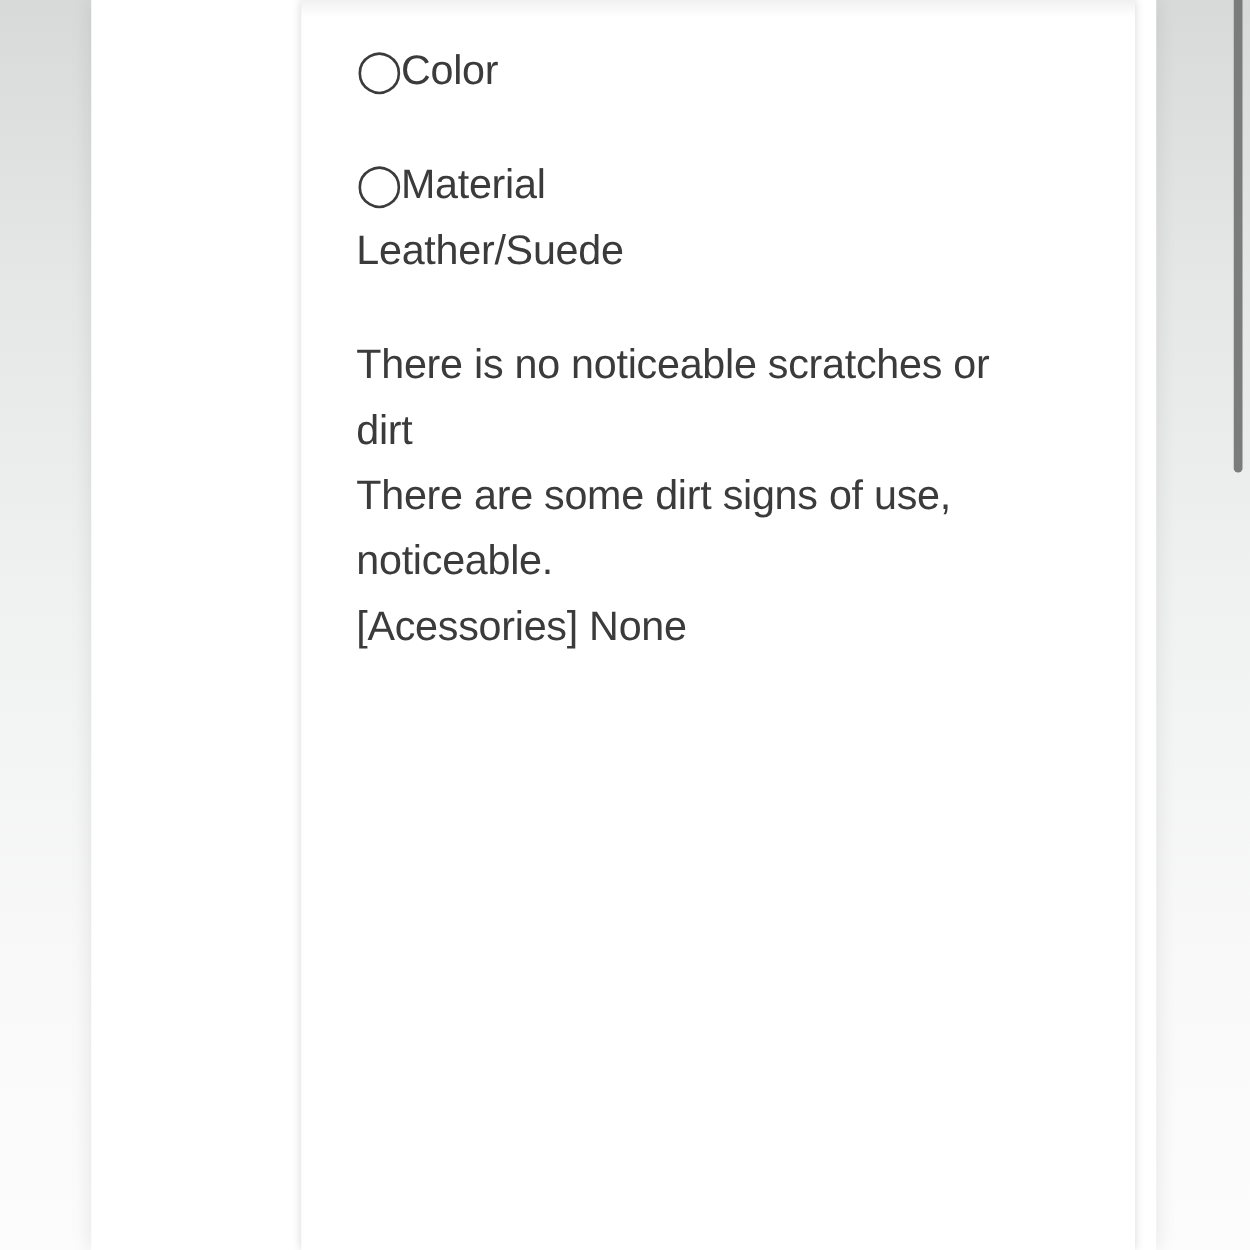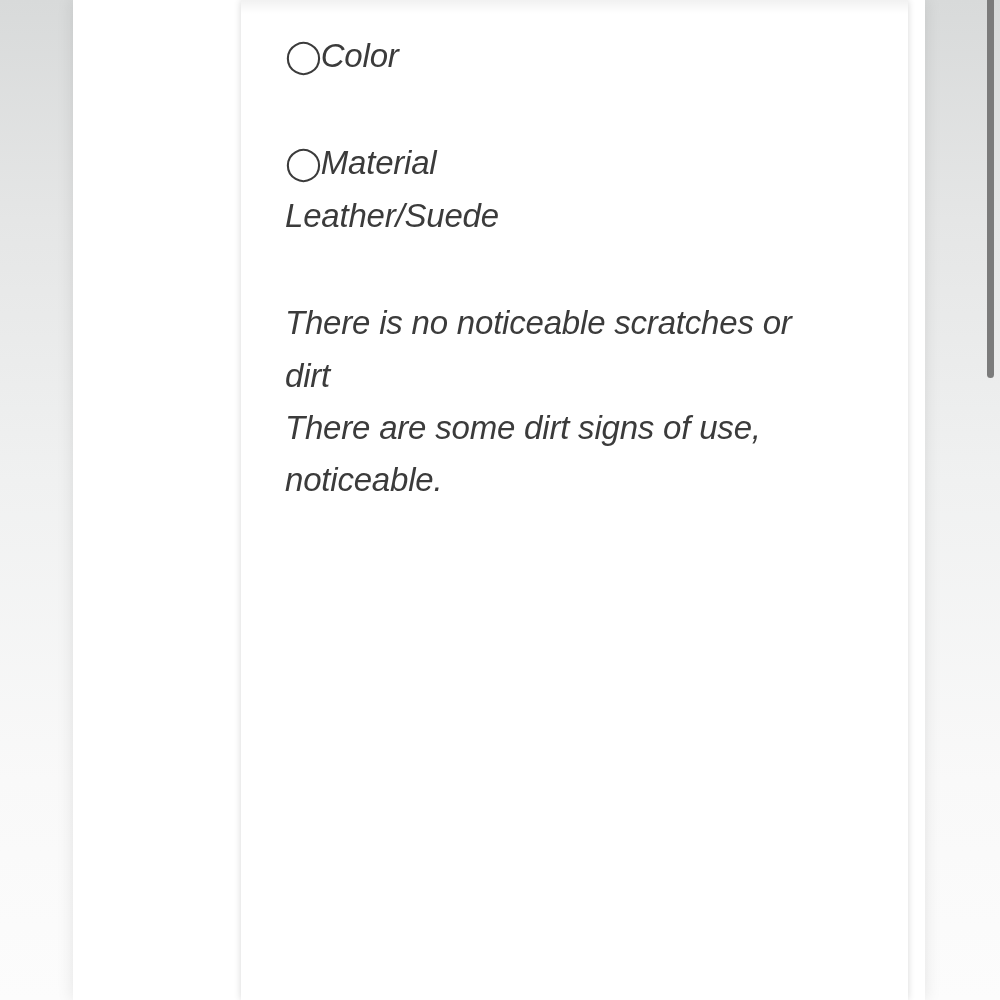--- a/index.html
+++ b/index.html
@@ -51,31 +51,30 @@
 
   .content {
     position: absolute;
     left: 0; top: 0;
     width: 667px;
     padding: 30px 22px 0 44px;
     box-sizing: border-box;
     color: var(--text, #3b3b3b);
     font-size: 33px;
     letter-spacing: -0.2px;
-    font-style: italic;
   }
 
   .line {
     height: 52.4px;
     line-height: 52.4px;
     white-space: nowrap;
   }
 
   .section + .section {
-    margin-top: 55px; 
+    margin-top: 39px; 
   }
 
   .bullet {
     display: inline;
     margin-right: -1px;
   }
 
   .scroll-thumb {
     position: absolute;
     left: 914px;
@@ -99,17 +98,18 @@
         </div>
         <div class="section">
           <div class="line heading"><span class="bullet">◯</span><span>Material</span></div>
           <div class="line">Leather/Suede</div>
         </div>
         <div class="section">
           <div class="line">There is no noticeable scratches or</div>
           <div class="line">dirt</div>
           <div class="line">There are some dirt signs of use,</div>
           <div class="line">noticeable.</div>
+          <div class="line">[Acessories] None</div>
         </div>
       </div>
   </div>
   <div class="scroll-thumb"></div>
 </div>
 
 </body></html>

